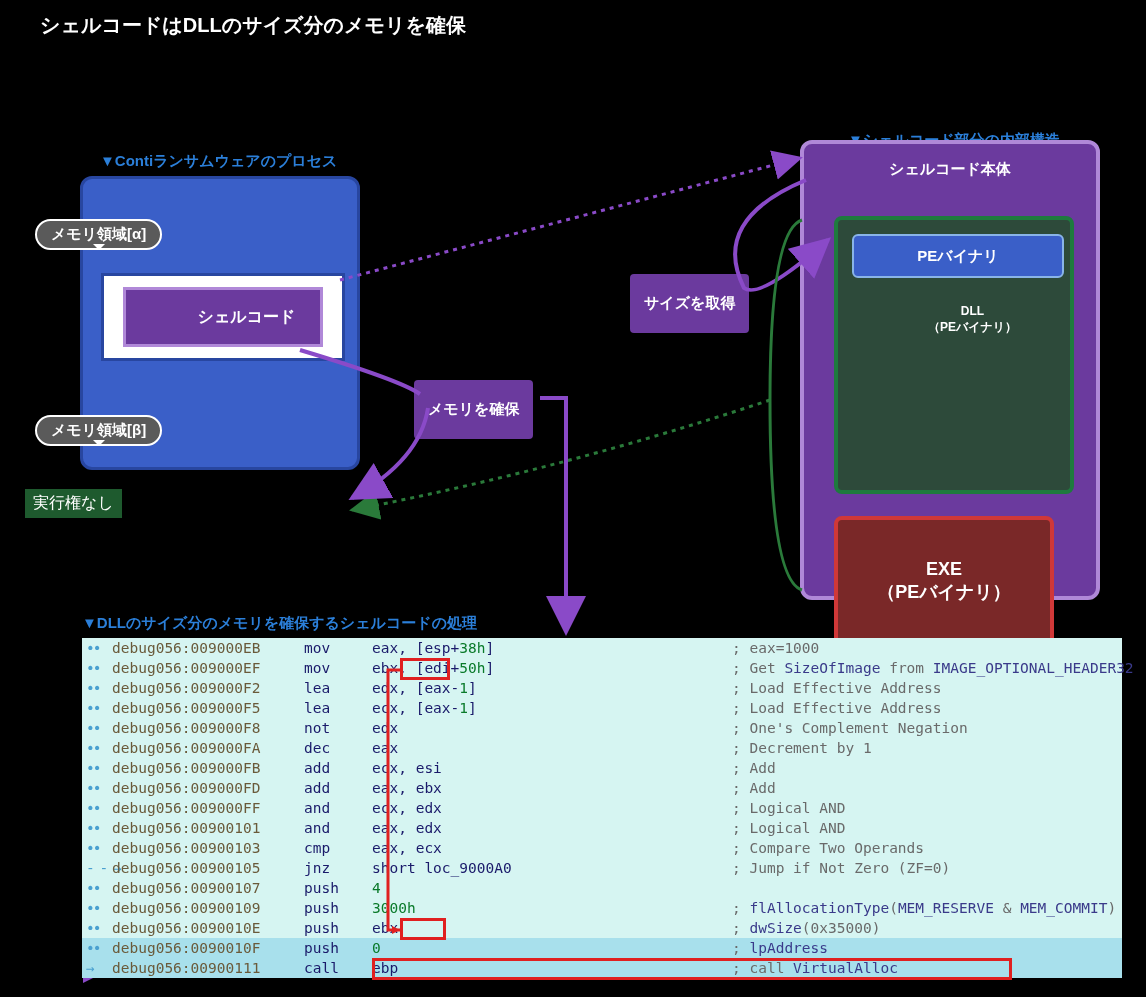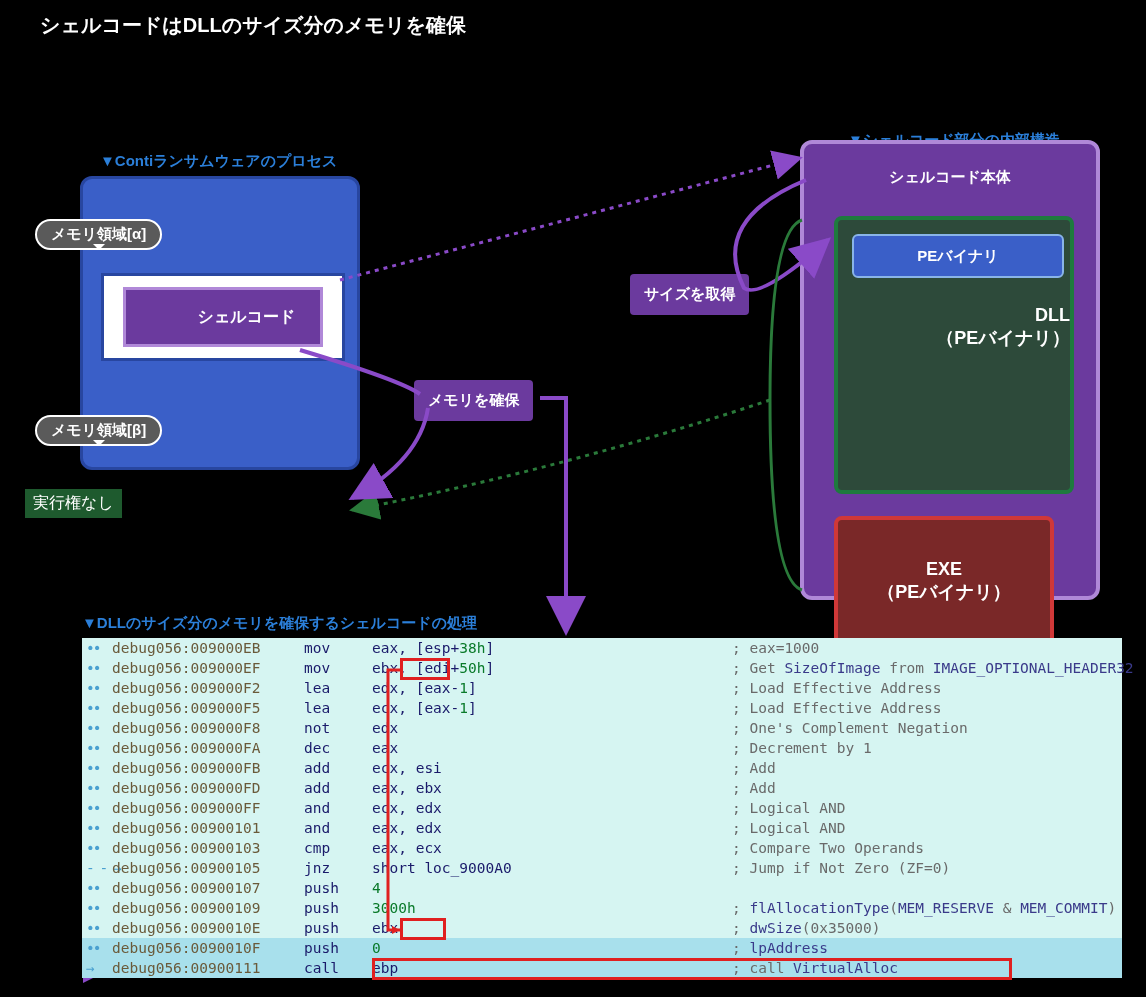--- a/index.html
+++ b/index.html
@@ -7,26 +7,26 @@
 .title { position: absolute; top: 12px; left: 40px; font-size: 20px; font-weight: bold; }
 .section-label { color: #2b7fd9; font-size: 15px; font-weight: bold; position: absolute; }
 .conti-box { position: absolute; left: 80px; top: 176px; width: 280px; height: 294px; background: #3a5fc8; border: 3px solid #2846a0; border-radius: 12px; }
 .tag { background: #5a5a5a; color: #fff; border: 2px solid #fff; border-radius: 18px; padding: 4px 14px; font-size: 15px; font-weight: bold; display: inline-block; position: absolute; }
 .tag-notch::after { content: ""; position: absolute; bottom: -8px; left: 50%; transform: translateX(-50%); border: 6px solid transparent; border-top-color: #fff; }
 .shellcode-slot { position: absolute; left: 18px; top: 94px; width: 244px; height: 88px; background: #fff; border: 3px solid #2846a0; display: flex; align-items: center; justify-content: center; }
 .shellcode-inner { width: 200px; height: 60px; background: #6b3a9e; border: 3px solid #b088d8; display: flex; align-items: center; justify-content: center; color: #fff; font-size: 16px; font-weight: bold; padding-left: 47px; }
 .new-slot { position: absolute; left: 18px; top: 290px; width: 244px; height: 70px; background: #fff; border: 3px solid #1e5a2e; color: #333; display: flex; align-items: center; justify-content: center; font-size: 17px; font-weight: bold; }
 .exec-tag { position: absolute; left: -58px; top: 310px; background: #1e5a2e; color: #fff; font-size: 16px; padding: 4px 8px; }
 .shell-struct { position: absolute; left: 800px; top: 140px; width: 300px; height: 460px; background: #6b3a9e; border: 4px solid #b088d8; border-radius: 12px; }
-.shell-title { text-align: center; color: #fff; font-size: 15px; font-weight: bold; margin-top: 24px; }
+.shell-title { text-align: center; color: #fff; font-size: 15px; font-weight: bold; margin-top: 16px; }
 .dll-box { position: absolute; left: 30px; top: 72px; width: 240px; height: 278px; background: #2d4a3a; border: 4px solid #1e7a3e; border-radius: 8px; }
 .dll-header { position: absolute; left: 14px; top: 14px; width: 212px; height: 44px; background: #3a5fc8; border: 2px solid #89b4e8; border-radius: 6px; display: flex; align-items: center; justify-content: center; font-size: 15px; font-weight: bold; }
-.dll-label { position: absolute; top: 84px; width: 100%; text-align: right; font-size: 18px; font-weight: bold; line-height: 1.3; padding-left: 37px; }
+.dll-label { position: absolute; top: 84px; width: 100%; text-align: center; font-size: 12px; font-weight: bold; line-height: 1.3; padding-left: 37px; }
 .exe-box { position: absolute; left: 30px; top: 372px; width: 220px; height: 130px; background: #7a2828; border: 4px solid #d03838; border-radius: 8px; display: flex; align-items: center; justify-content: center; text-align: center; font-size: 18px; font-weight: bold; line-height: 1.3; }
-.callout { position: absolute; background: #6b3a9e; color: #fff; font-size: 15px; font-weight: bold; padding: 11px 14px; border-radius: 4px; }
+.callout { position: absolute; background: #6b3a9e; color: #fff; font-size: 15px; font-weight: bold; padding: 20px 14px; border-radius: 4px; }
 .disasm-label { position: absolute; left: 82px; top: 614px; }
 .disasm { position: absolute; left: 82px; top: 638px; width: 1040px; background: #d6f5f2; font-family: "Consolas", monospace; font-size: 14.5px; line-height: 20px; }
 .row { position: relative; height: 20px; white-space: pre; }
 .row.hl { background: #a8e0ec; }
 .dots { position: absolute; left: 4px; color: #4aa0d0; letter-spacing: -2px; }
 .addr { position: absolute; left: 30px; color: #6a5a3a; }
 .mn { position: absolute; left: 222px; color: #1a1a6a; }
 .ops { position: absolute; left: 290px; color: #1a1a6a; }
 .num { color: #0a7a2a; }
 .cmt { position: absolute; left: 650px; color: #6a6a6a; }

